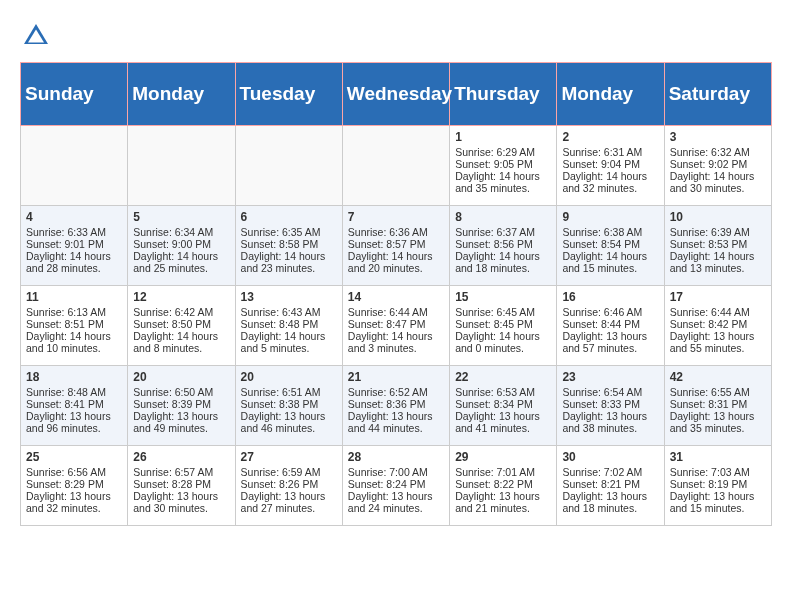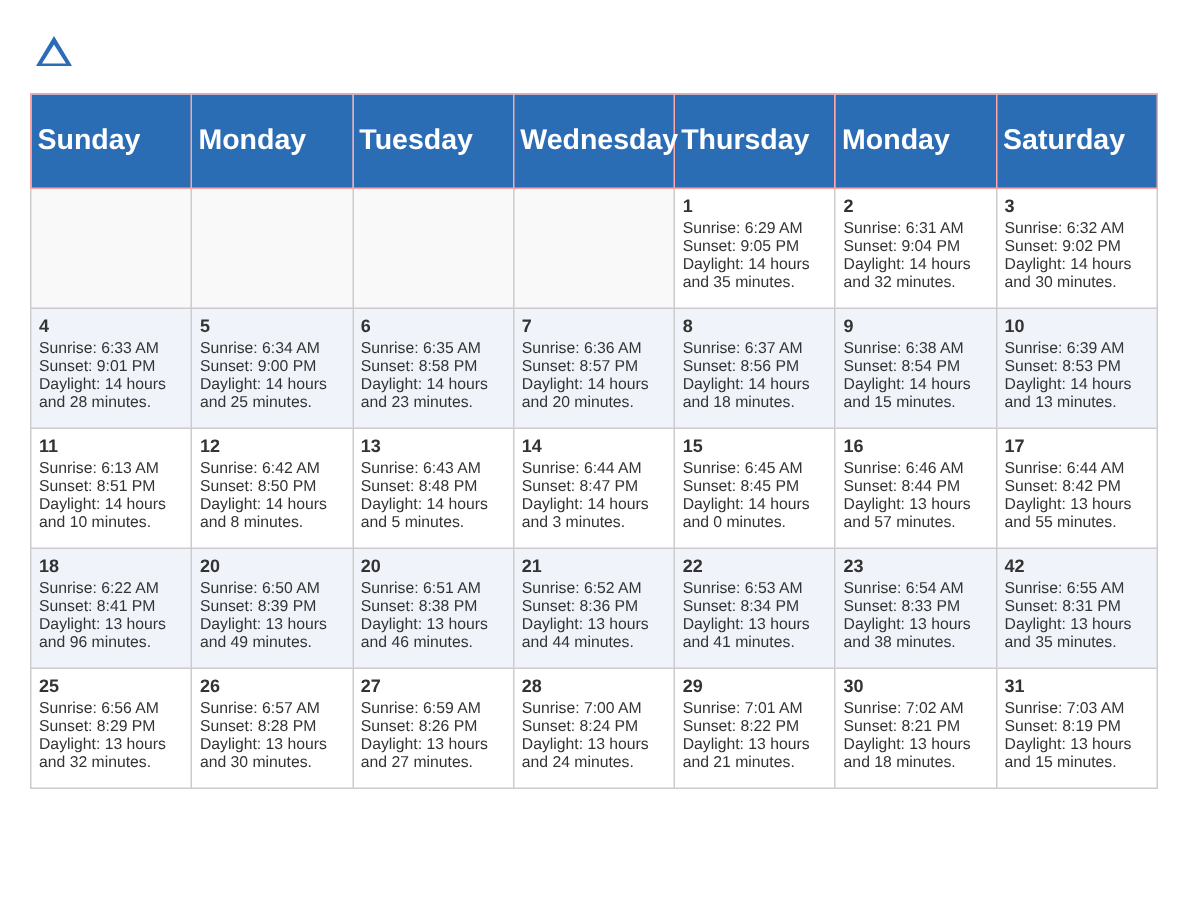--- a/index.html
+++ b/index.html
@@ -252,21 +252,21 @@
           <span class="day-num">17</span>
           <div>Sunrise: 6:44 AM</div>
           <div>Sunset: 8:42 PM</div>
           <div>Daylight: 13 hours</div>
           <div>and 55 minutes.</div>
         </td>
       </tr>
       <tr class="alt-row">
         <td>
           <span class="day-num">18</span>
-          <div>Sunrise: 6:22 AM</div>
+          <div>Sunrise: 8:48 AM</div>
           <div>Sunset: 8:41 PM</div>
           <div>Daylight: 13 hours</div>
           <div>and 96 minutes.</div>
         </td>
         <td>
           <span class="day-num">20</span>
           <div>Sunrise: 6:50 AM</div>
           <div>Sunset: 8:39 PM</div>
           <div>Daylight: 13 hours</div>
           <div>and 49 minutes.</div>

